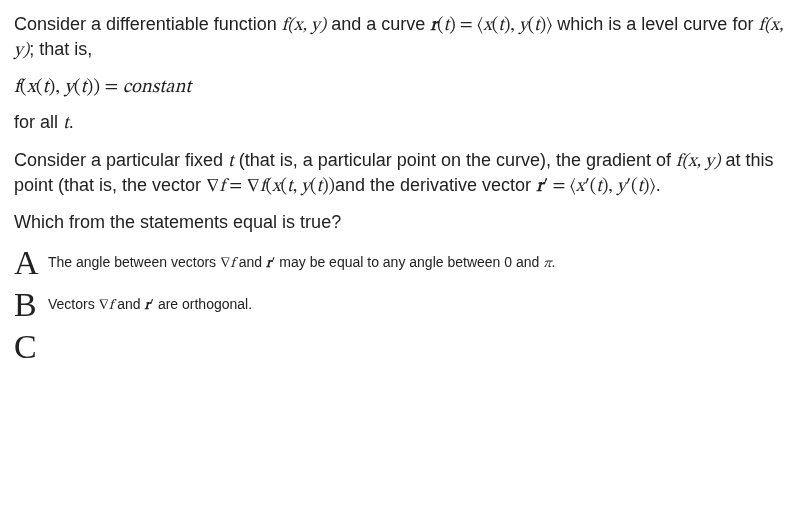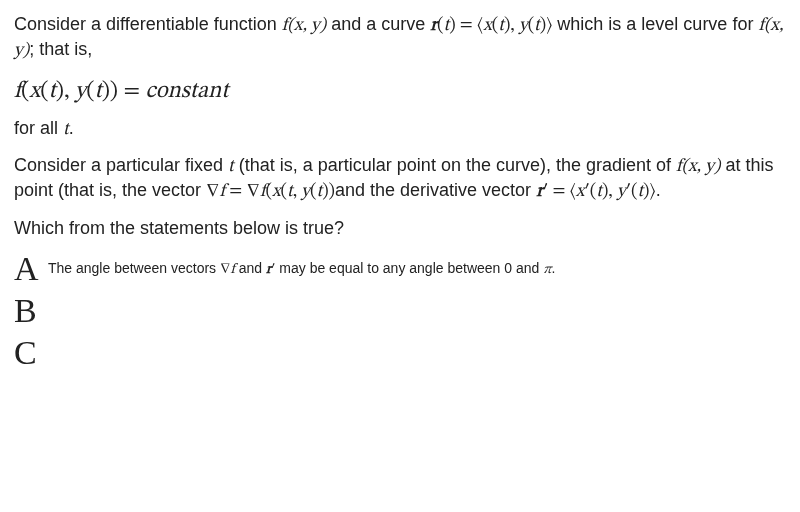--- a/index.html
+++ b/index.html
@@ -13,21 +13,21 @@
     line-height: 1.35;
     background: #fff;
   }
   .math {
     font-family: "Cambria Math", "STIX Two Math", "Times New Roman", serif;
   }
   .ital { font-style: italic; }
   .para { margin-bottom: 12px; }
   .eqline {
     margin: 6px 0 10px 0;
-    font-size: 23px;
+    font-size: 19px;
   }
   .options { margin-top: 4px; }
   .option {
     display: flex;
     align-items: center;
     margin: 6px 0 8px 0;
   }
   .opt-letter {
     font-family: Georgia, "Times New Roman", serif;
     font-size: 34px;
@@ -53,32 +53,35 @@
 </div>
 
 <div class="para">
   <span>for all </span><span class="math ital">t</span><span>.</span>
 </div>
 
 <div class="para">
   <span>Consider a particular fixed  </span><span class="math ital">t</span><span> (that is,  a particular point on the curve),  the gradient of </span><span class="math ital">f(x, y)</span><span> at this point (that is, the vector </span><span class="math">∇<span class="ital">f</span> = ∇<span class="ital">f</span>(<span class="ital">x</span>(<span class="ital">t</span>, <span class="ital">y</span>(<span class="ital">t</span>))</span><span>and the derivative vector </span><span class="math"><b class="ital">r</b>′ = ⟨<span class="ital">x</span>′(<span class="ital">t</span>), <span class="ital">y</span>′(<span class="ital">t</span>)⟩</span><span>.</span>
 </div>
 
-<div class="para">Which from the statements below is true?</div>
+<div class="para">Which from the statements equal is true?</div>
 
 <div class="options">
 
   <div class="option">
     <div class="opt-letter">A</div>
     <div class="opt-text">
       <span>The angle between vectors </span><span class="math">∇<span class="ital">f</span></span><span> and </span><span class="math"><b class="ital">r</b>′</span><span> may be equal to any angle between 0 and </span><span class="math ital">π</span><span>.</span>
     </div>
   </div>
 
   <div class="option">
     <div class="opt-letter">B</div>
+    <div class="opt-text">
+      <span>Vectors </span><span class="math">∇<span class="ital">f</span></span><span> and </span><span class="math"><b class="ital">r</b>′</span><span> are orthogonal.</span>
+    </div>
   </div>
 
   <div class="option">
     <div class="opt-letter">C</div>
   </div>
 
 </div>
 
 </body></html>

